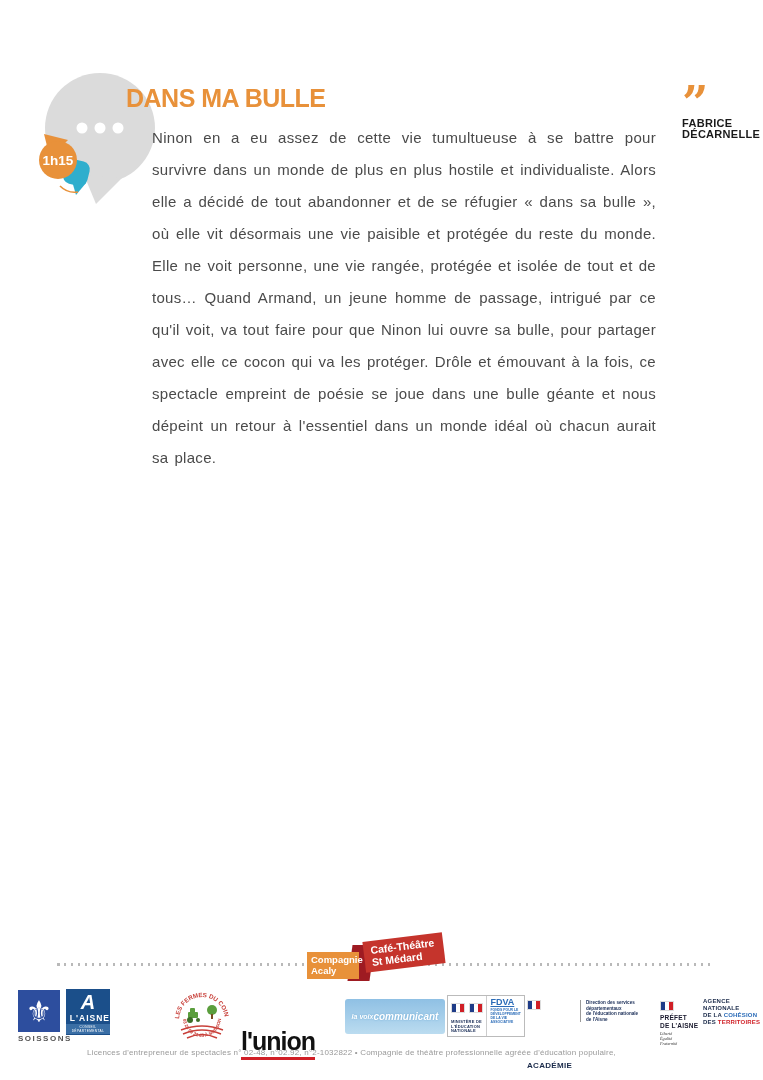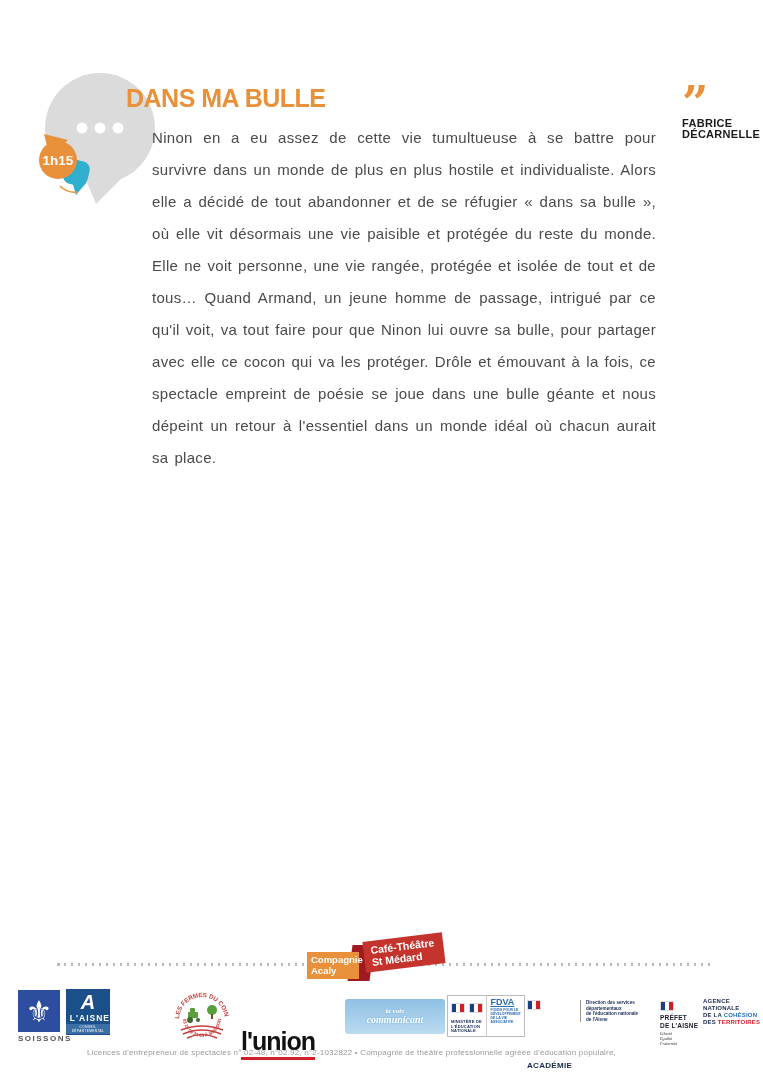--- a/index.html
+++ b/index.html
@@ -65,22 +65,22 @@
   .aisne-name{font-size:8.5px;font-weight:bold;letter-spacing:1px;text-align:right;}
   .aisne-sub{font-size:3.2px;background:#3a6ea5;margin-top:1px;padding:1px 0;letter-spacing:0.4px;}
   .hdf{width:60px;text-align:left;}
   .hdf-region{font-size:6px;color:#6FBE44;font-weight:bold;margin-top:1px;}
   .hdf-name{font-size:8.5px;color:#2B6CB8;font-weight:bold;}
   .union-name{font-size:25px;font-weight:bold;color:#111;letter-spacing:-1px;white-space:nowrap;}
   .union-underline{height:3px;background:#D01F26;margin-top:1px;}
   .communicant{
     width:100px;height:35px;border-radius:3px;
     background:linear-gradient(180deg,#8FC0E4,#BBDCF0);
-    color:#fff;display:flex;flex-direction:column;align-items:center;justify-content:center;
-    font-style:italic;font-weight:bold;text-shadow:0 0 2px #6aa7d4;font-family:Liberation Serif, serif;
+    color:#fff;display:flex;flex-direction:row;align-items:center;justify-content:center;
+    font-style:italic;font-weight:bold;text-shadow:0 0 2px #6aa7d4;
   }
   .communicant .l1{font-size:7px;line-height:7px;}
   .communicant .l2{font-size:10px;line-height:10px;}
   .gov-box{border:0.5px solid #bbb;display:flex;background:#fff;}
   .gov-cell{padding:2px 3px;}
   .gov-divider{width:1px;background:#ccc;}
   .miniflag{display:inline-block;width:12px;height:8px;vertical-align:middle;
     background:linear-gradient(90deg,#1F3C88 0 33%,#fff 33% 66%,#D01F26 66% 100%);
     border:0.5px solid #ddd;}
   .tinytxt{font-size:4px;line-height:4.6px;color:#20335c;font-weight:bold;letter-spacing:0.2px;}

